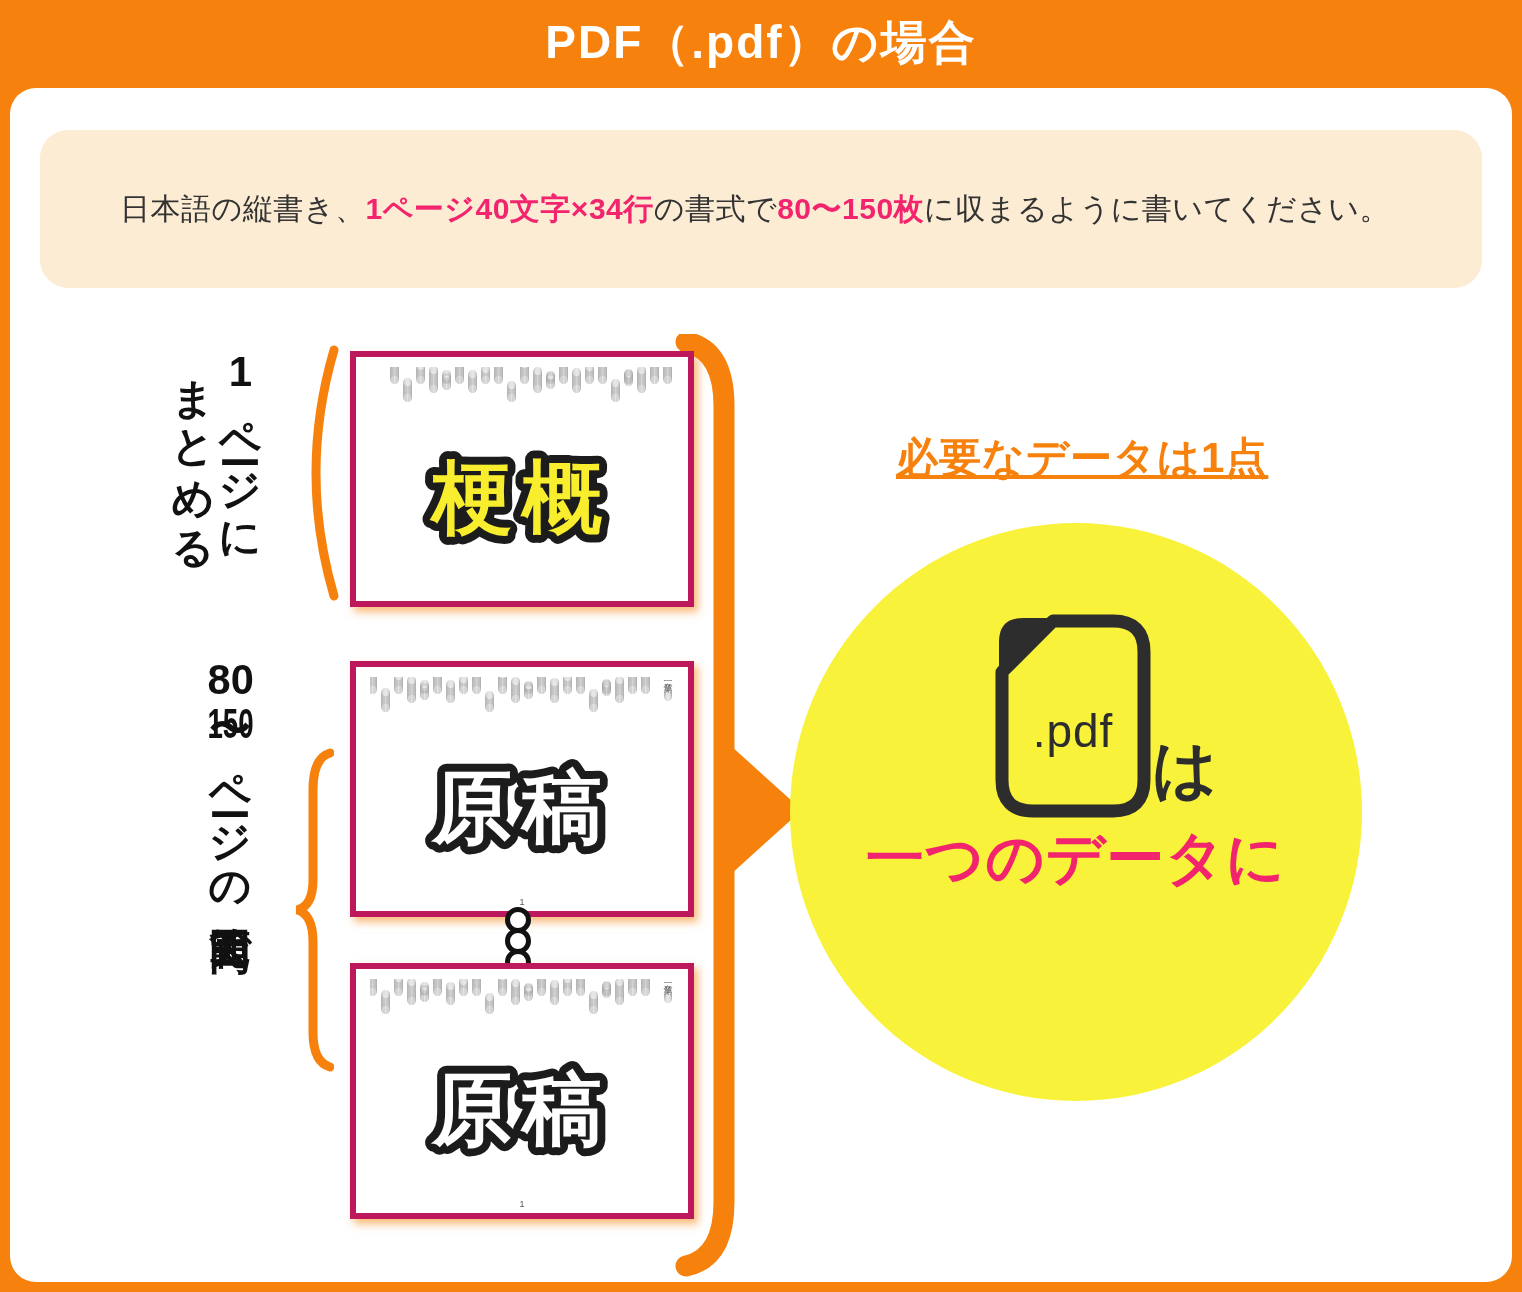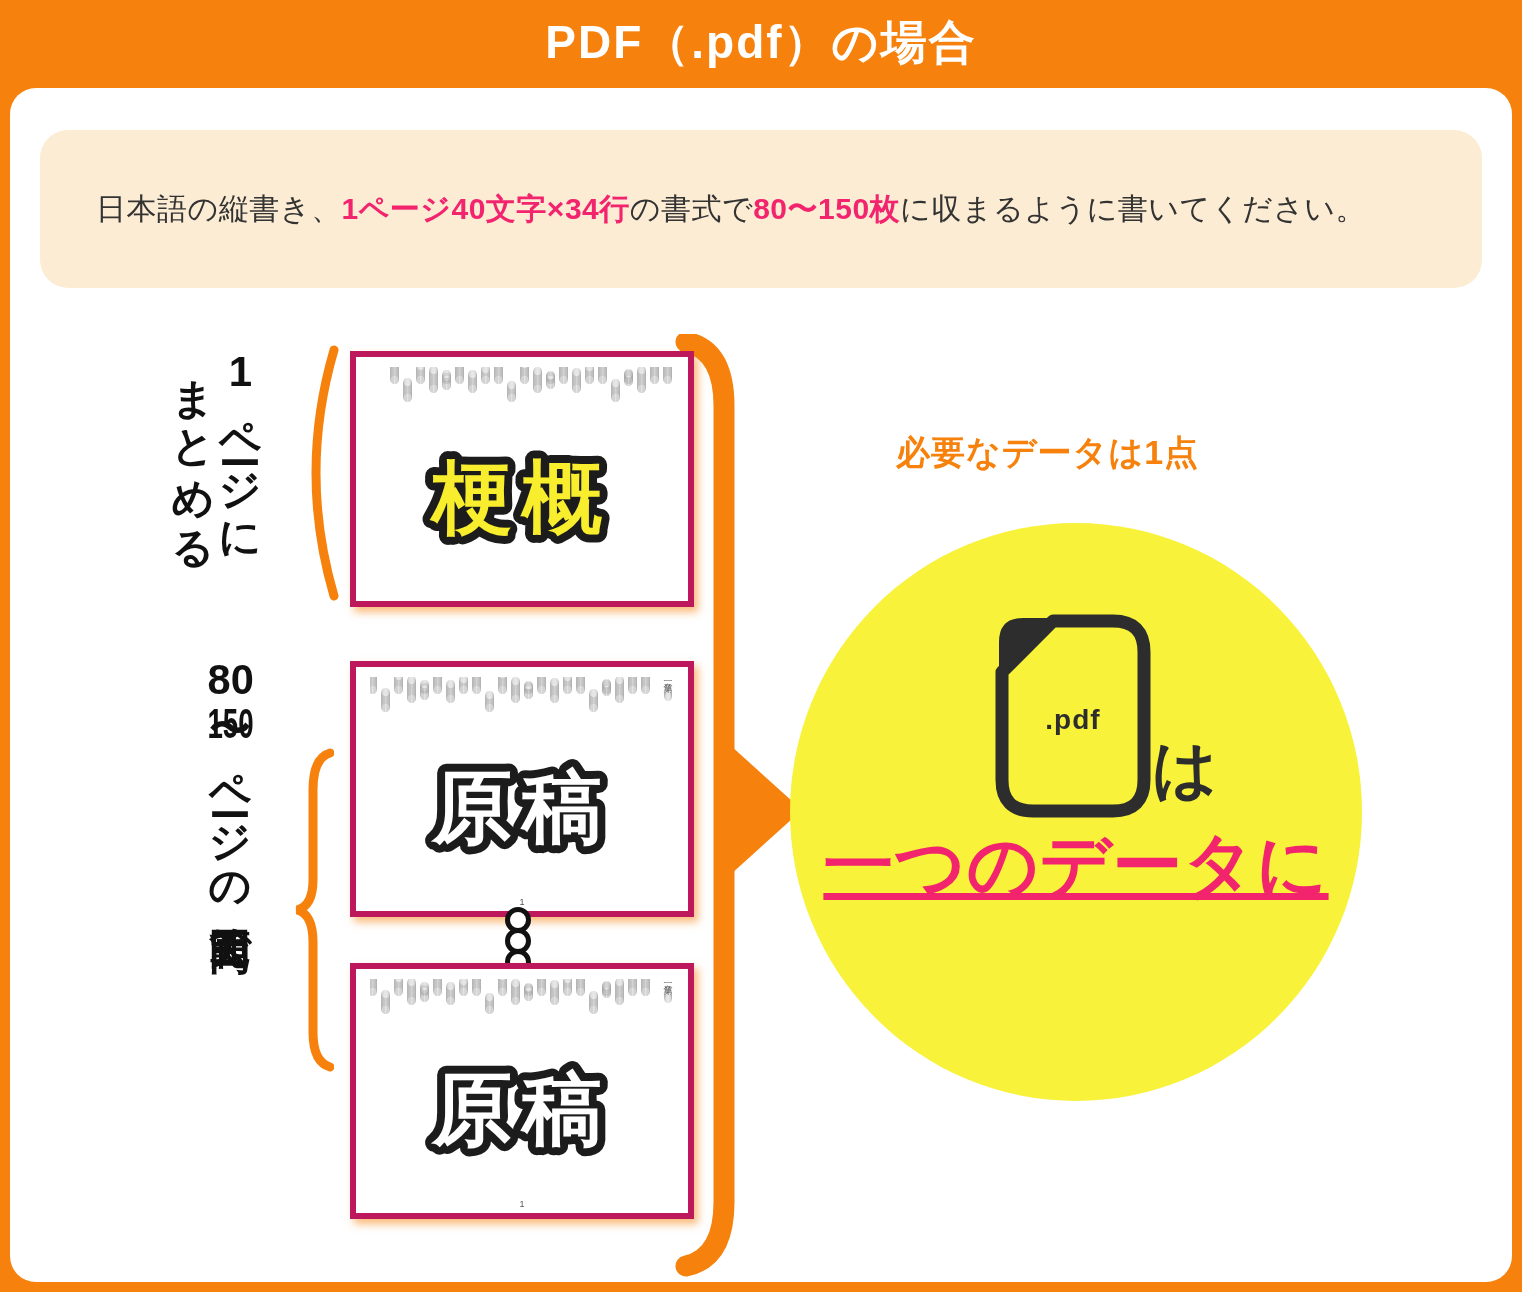--- a/index.html
+++ b/index.html
@@ -10,21 +10,21 @@
   .header-title{position:absolute;top:12px;left:0;width:100%;text-align:center;
     font-size:46px;font-weight:800;color:#ffffff;letter-spacing:2px;}
 
   
   .panel{position:absolute;left:10px;top:88px;width:1502px;height:1194px;
     background:#ffffff;border-radius:26px;}
 
   
   .note{position:absolute;left:40px;top:130px;width:1442px;height:158px;
     background:#FCECD3;border-radius:28px;display:flex;align-items:center;}
-  .note-text{padding-left:56px;font-size:30px;color:#333333;font-weight:500;letter-spacing:.5px;}
+  .note-text{padding-left:80px;font-size:30px;color:#333333;font-weight:500;letter-spacing:.5px;}
   .note-text .hl{color:#F2246E;font-weight:800;}
 
   
   .v-label{position:absolute;writing-mode:vertical-rl;font-weight:800;color:#111111;
     font-size:42px;line-height:1.12;letter-spacing:2px;}
   .tcy{text-combine-upright:all;}
   #group1-label{left:170px;top:350px;height:224px;width:94px;}
   #group2-label{left:207px;top:658px;height:560px;width:47px;}
 
   
@@ -48,30 +48,30 @@
     letter-spacing:10px;}
   .t-yellow{fill:#F8EE2D;} .t-white{fill:#ffffff;}
 
   
   .dots{position:absolute;left:505px;top:907px;}
   .dots i{display:block;width:16px;height:16px;border:5px solid #111111;border-radius:50%;
     background:#ffffff;margin-top:-5px;}
   .dots i:first-child{margin-top:0;}
 
   
-  .result-caption{position:absolute;left:896px;top:430px;font-size:34px;font-weight:800;
-    color:#F6820D;letter-spacing:1px;}
+  .result-caption{position:absolute;left:896px;top:430px;font-size:42px;font-weight:800;
+    color:#F6820D;letter-spacing:1px;text-decoration:underline;}
   .yellow-circle{position:absolute;left:790px;top:523px;width:572px;height:578px;
     border-radius:50%;background:#F8F23B;}
   .pdf-icon{position:absolute;left:993px;top:612px;width:160px;height:208px;}
   .pdf-icon .ext{position:absolute;left:0;top:92px;width:100%;text-align:center;
-    font-size:28px;font-weight:700;color:#2D2D2D;letter-spacing:1px;}
+    font-size:46px;font-weight:400;color:#2D2D2D;letter-spacing:1px;}
   .particle{position:absolute;left:1152px;top:726px;font-size:64px;font-weight:800;color:#2D2D2D;}
   .result-text{position:absolute;left:790px;top:826px;width:572px;text-align:center;
-    font-size:70px;font-weight:800;color:#F2246E;line-height:1.12;letter-spacing:1px;text-decoration:underline;}
+    font-size:58px;font-weight:800;color:#F2246E;line-height:1.12;letter-spacing:1px;}
 </style>
 </head>
 <body>
 
 <div class="canvas">
 
   <div class="header-title">PDF（.pdf）の場合</div>
 
   <div class="panel"></div>
 

